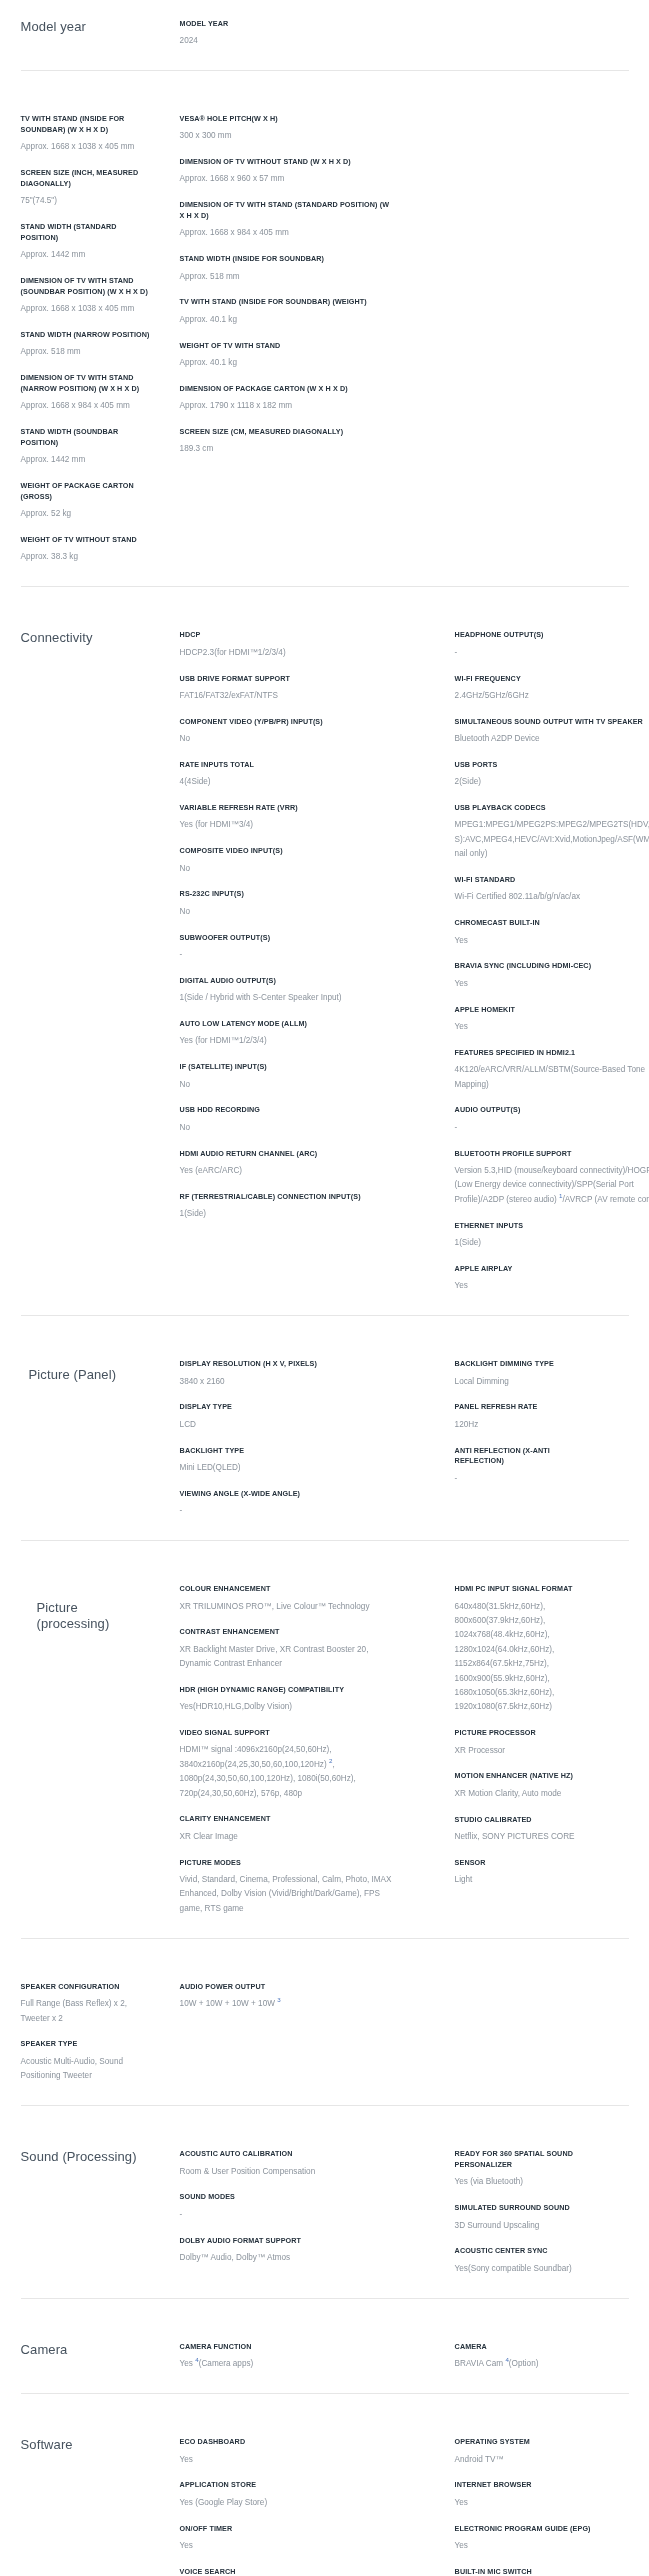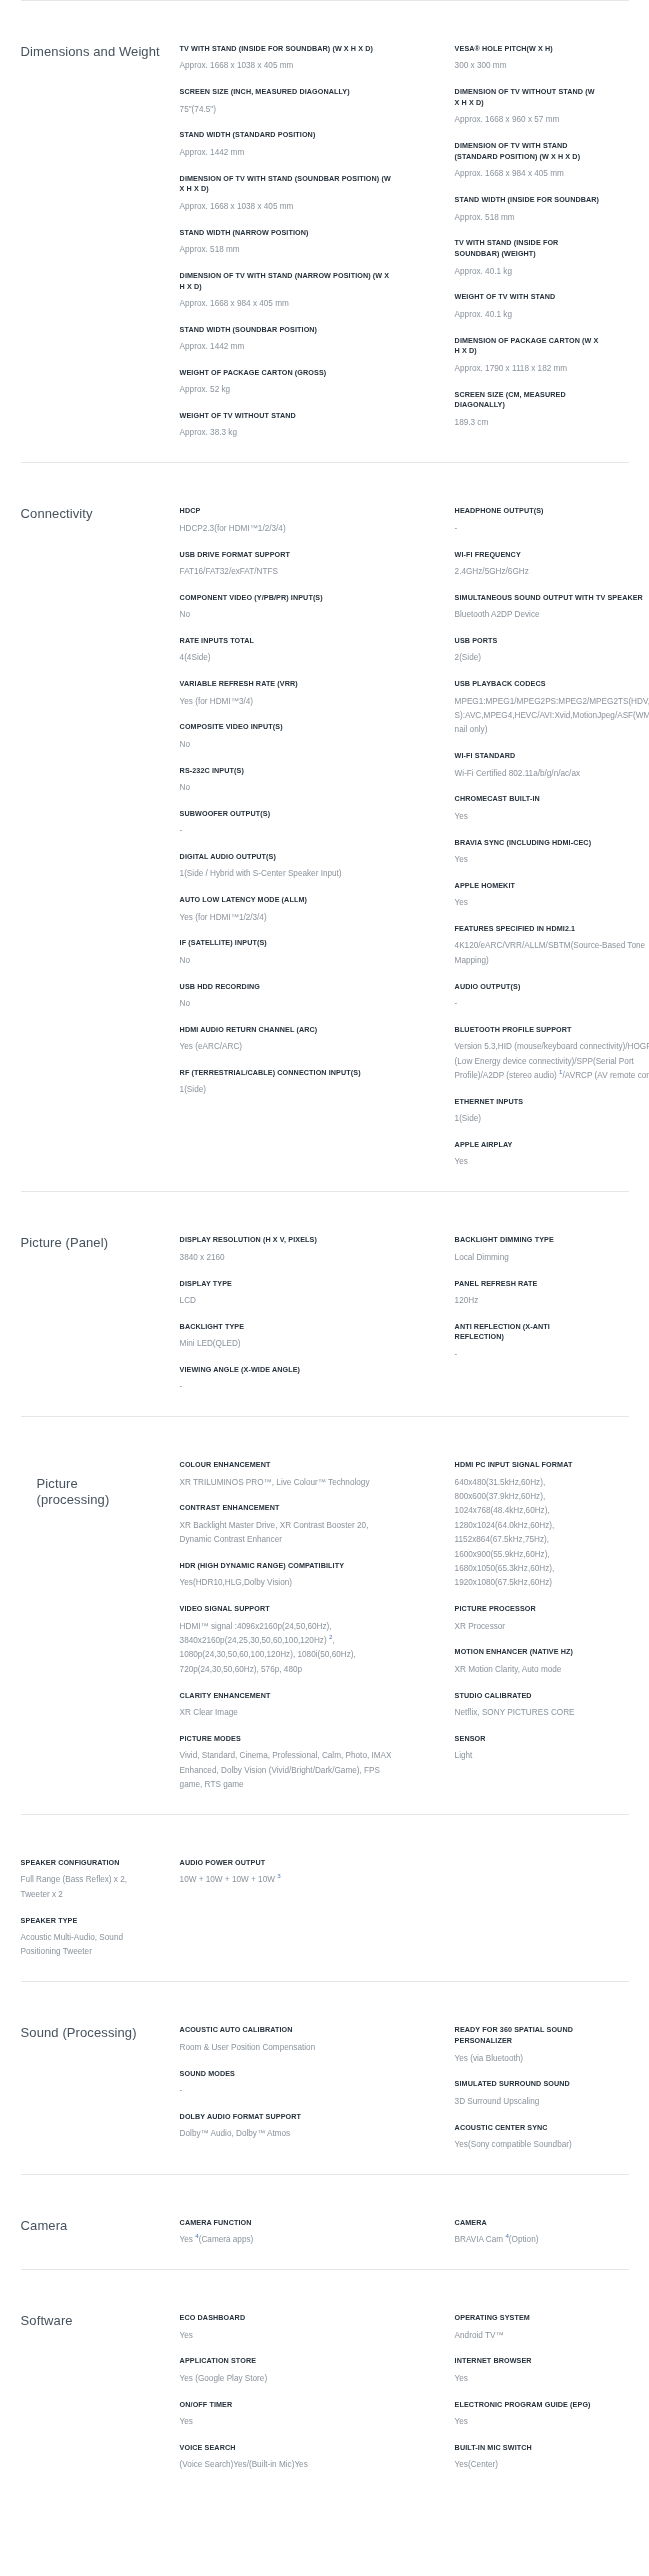--- a/index.html
+++ b/index.html
@@ -12,23 +12,32 @@
   .spec-label{font-size:7.2px;font-weight:700;color:#25313c;line-height:10.8px;letter-spacing:0.1px;margin-bottom:4.6px;}
   .spec-value{font-size:8.2px;font-weight:400;color:#8a929b;line-height:14.4px;}
   sup.fn{color:#4a74bc;font-size:6.2px;line-height:0;cursor:pointer;}
   .divider{border-top:0.5px solid #e6e6e6;margin:0 21px;height:0;}
 </style>
 </head>
 <body>
 
 <main>
   <div>
-      <div class="divider"></div>
-      <section class="section">
-        <h2 class="sec-title" style="margin: 0px;">Dimensions and Weight</h2>
+      <section class="section first">
+        <h2 class="sec-title" style="margin: 0px;">Model year</h2>
+        <div class="col">
+          <div class="item">
+            <div class="spec-label">MODEL YEAR</div>
+            <div class="spec-value">2024</div>
+          </div>
+        </div>
+        <div class="col"></div>
+      </section>
+      <div class="divider"></div>
+      <section class="section">
         <div class="col">
           <div class="item">
             <div class="spec-label">TV WITH STAND (INSIDE FOR SOUNDBAR) (W X H X D)</div>
             <div class="spec-value">Approx. 1668 x 1038 x 405 mm</div>
           </div>
           <div class="item">
             <div class="spec-label">SCREEN SIZE (INCH, MEASURED DIAGONALLY)</div>
             <div class="spec-value">75"(74.5")</div>
           </div>
           <div class="item">
@@ -210,21 +219,21 @@
             <div class="spec-value">1(Side)</div>
           </div>
           <div class="item">
             <div class="spec-label">APPLE AIRPLAY</div>
             <div class="spec-value">Yes</div>
           </div>
         </div>
       </section>
       <div class="divider"></div>
       <section class="section">
-        <h2 class="sec-title" style="margin: 0px;">Picture (Panel)</h2>
+        <h2 class="sec-title" style="margin: 8px;">Picture (Panel)</h2>
         <div class="col">
           <div class="item">
             <div class="spec-label">DISPLAY RESOLUTION (H X V, PIXELS)</div>
             <div class="spec-value">3840 x 2160</div>
           </div>
           <div class="item">
             <div class="spec-label">DISPLAY TYPE</div>
             <div class="spec-value">LCD</div>
           </div>
           <div class="item">

